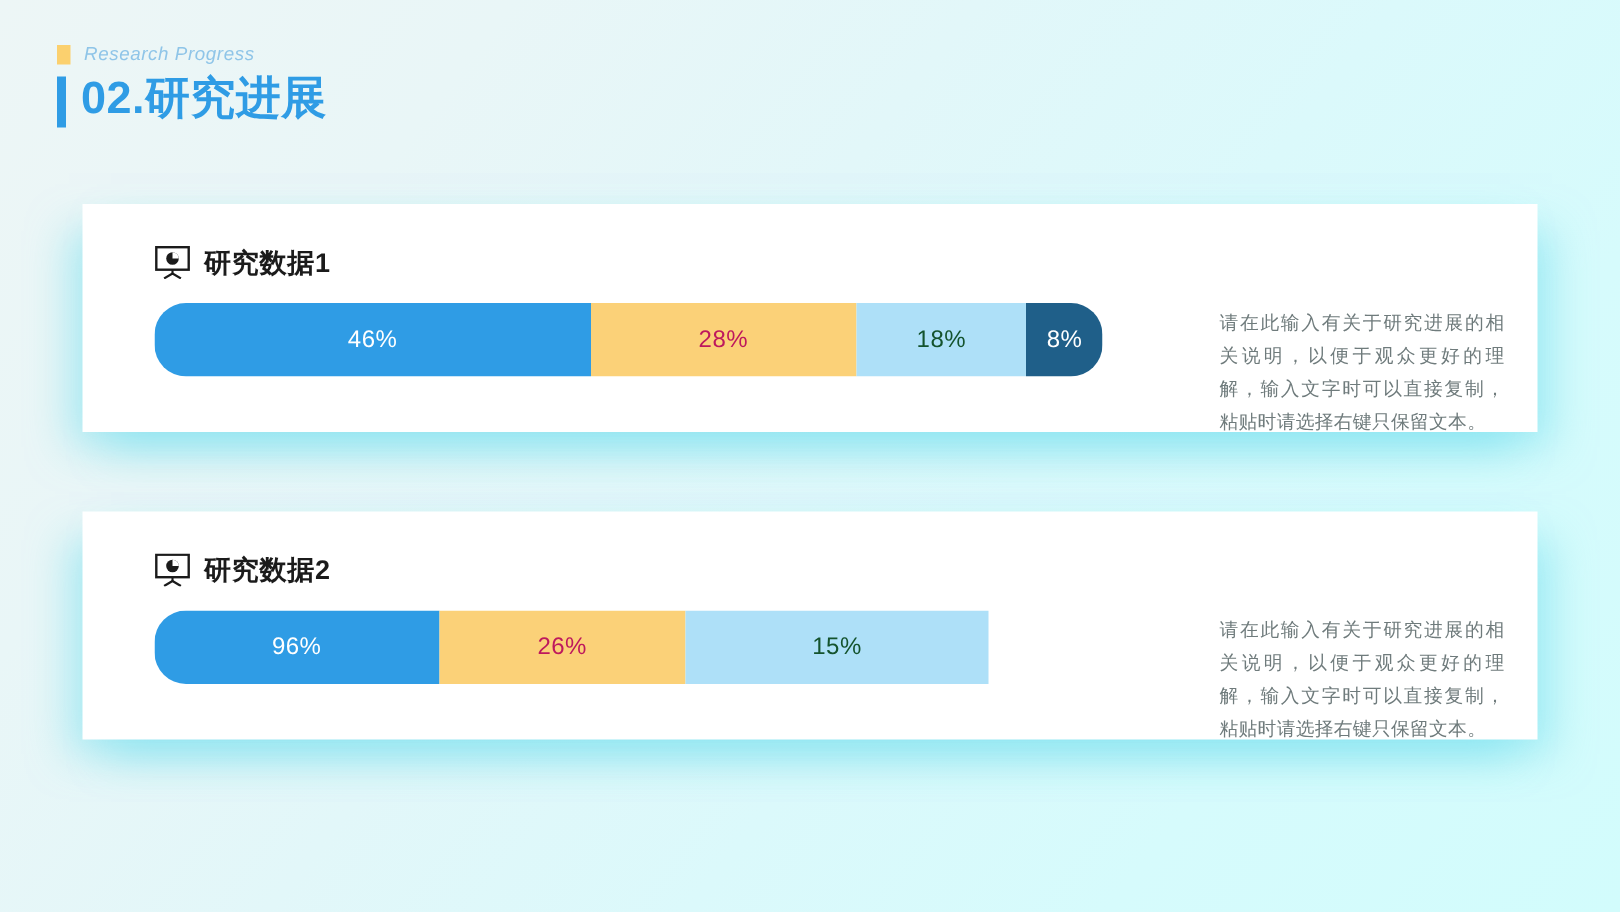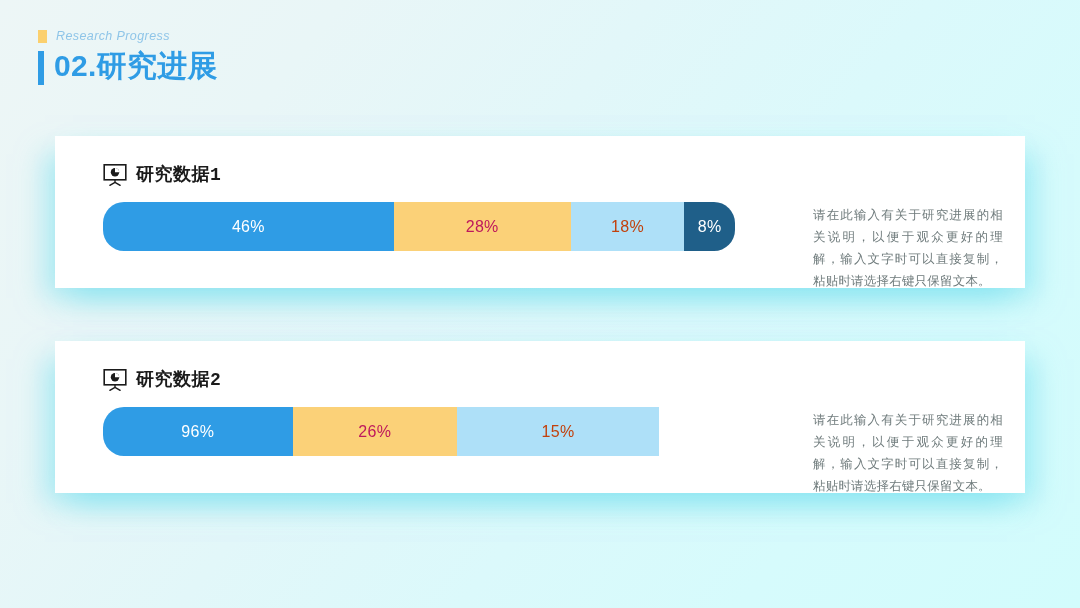--- a/index.html
+++ b/index.html
@@ -90,21 +90,20 @@
     position: absolute;
     left: 48px;
     top: 26px;
     width: 645px;
   }
   .card-head {
     display: flex;
     align-items: center;
     height: 26px;
     margin-bottom: 14px;
-    font-family: Liberation Mono, monospace;
   }
   .chart-icon {
     width: 24px;
     height: 22px;
     margin-right: 9px;
     flex: 0 0 auto;
     display: block;
   }
   .card-title {
     font-size: 18px;
@@ -125,21 +124,21 @@
   .seg {
     display: flex;
     align-items: center;
     justify-content: center;
     font-size: 16px;
     letter-spacing: .3px;
     box-sizing: border-box;
   }
   .seg-a { background: #2f9ce5; color: #ffffff; }
   .seg-b { background: #fbd178; color: #be185d; }
-  .seg-c { background: #aee0f8; color: #c2410c; text-align: center; }
+  .seg-c { background: #aee0f8; color: #14532d; text-align: center; }
   .seg-d { background: #1f5f89; color: #ffffff; }
 
   
   .card-desc {
     position: absolute;
     left: 758px;
     top: 20px;
     width: 190px;
     font-size: 12.5px;
     line-height: 22px;

